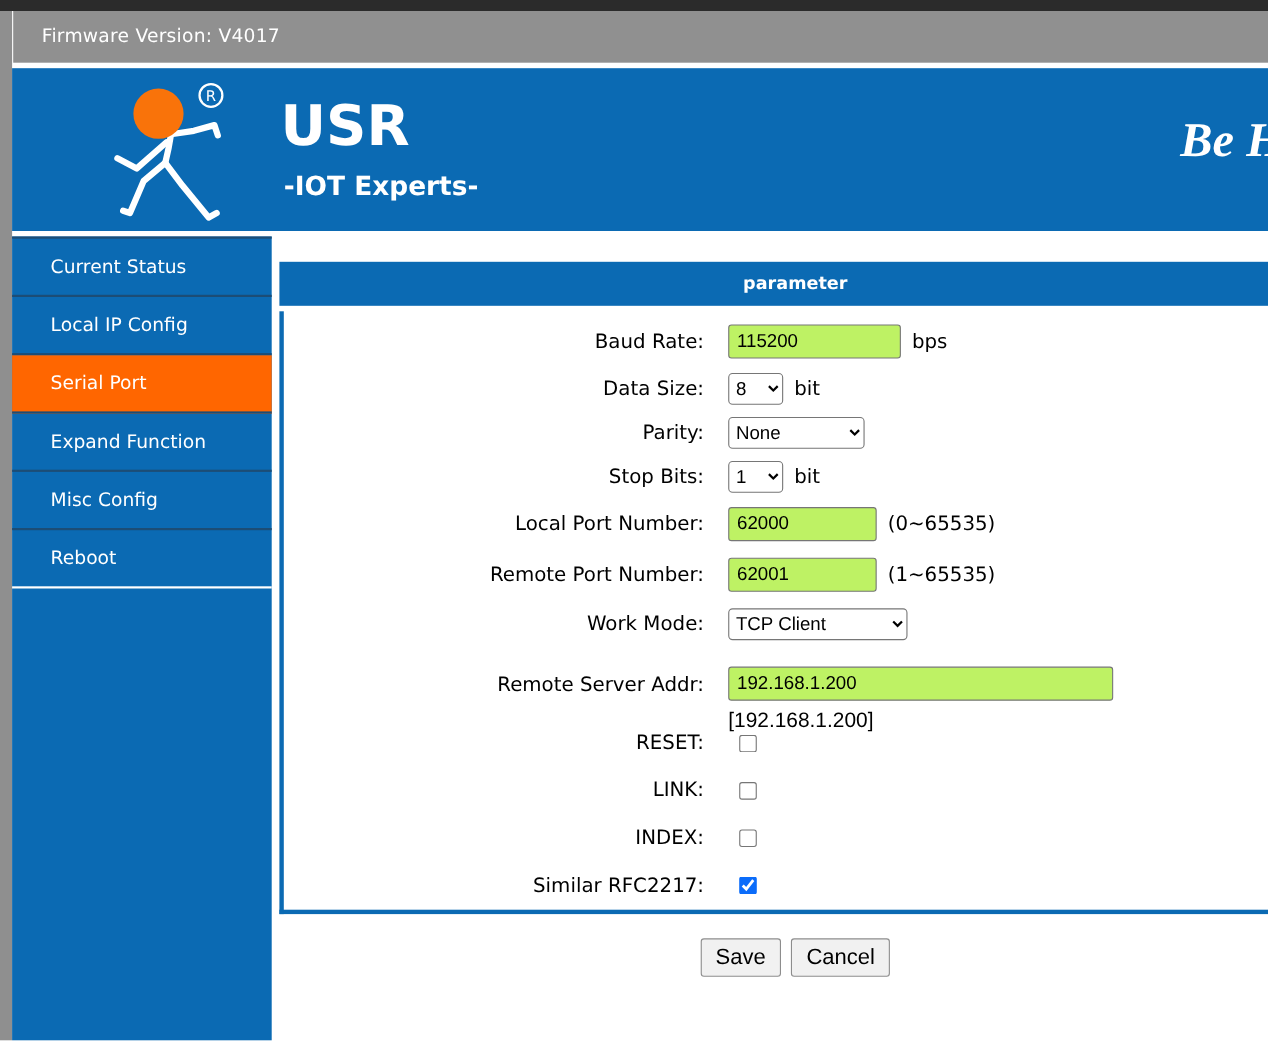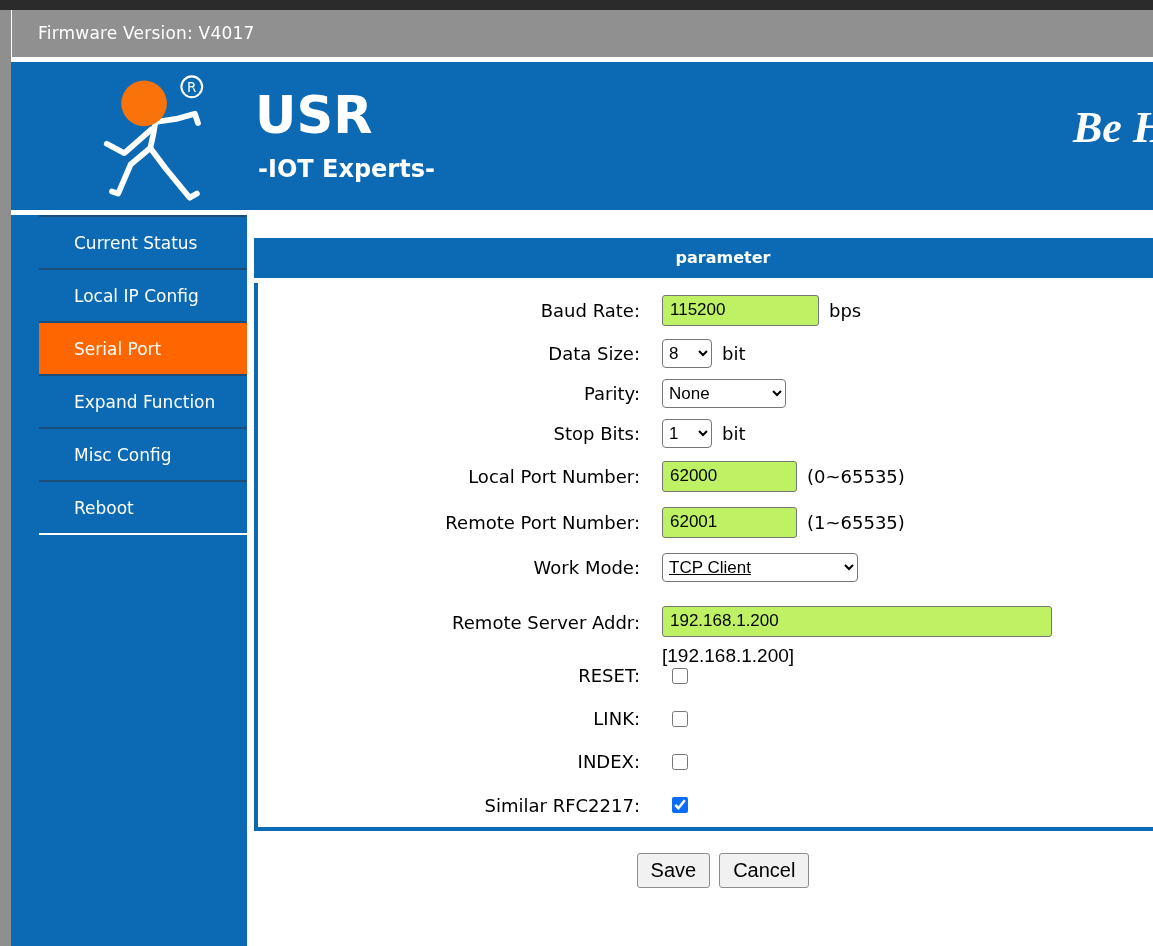--- a/index.html
+++ b/index.html
@@ -28,21 +28,21 @@
   .slogan{
     position:absolute; left:1062px; top:40px; color:#fff;
     font-family:"Liberation Serif", serif; font-style:italic; font-weight:bold;
     font-size:44px; white-space:nowrap;
   }
   
   .sidebar{position:absolute; left:11px; top:215px; width:236px; height:731px; background:#0b6ab3;}
   .menu-item{
     height:51px; border-bottom:2px solid #1c4d76;
     display:flex; align-items:center; padding-left:35px;
-    color:#ffffff; font-size:17px; cursor:pointer;margin-left:28px;
+    color:#ffffff; font-size:17px; cursor:pointer;
   }
   .menu-item:first-child{border-top:2px solid #1c4d76;}
   .menu-item:last-child{border-bottom-color:#ffffff;}
   .menu-item.active{background:#ff6600;}
   
   .main{position:absolute; left:254px; top:238px; width:938px;}
   .panel-title{
     height:40px; background:#0b6ab3; color:#ffffff;
     text-align:center; line-height:40px; font-size:16px; font-weight:bold;
   }
@@ -60,29 +60,29 @@
   }
   .ctrl{display:flex; align-items:center;}
   .ctrl-col{display:flex; flex-direction:column; justify-content:center;}
   input[type=text]{
     height:31px; box-sizing:border-box;
     border:1px solid #767676; border-radius:3px;
     font-size:17px; padding:0 7px; color:#000;
     font-family:"Liberation Sans", sans-serif;
     background:#bef264;
   }
-  .w-baud{width:157px;} .w-port{width:135px;} .w-addr{width:390px;margin-top:28px;}
+  .w-baud{width:157px;} .w-port{width:135px;} .w-addr{width:350px;margin-top:28px;}
   select{
     height:29px; box-sizing:border-box;
     border:1px solid #767676; border-radius:4px;
     background:#fff; color:#000;
     font-size:17px; font-family:"Liberation Sans", sans-serif;
     padding:0 2px;
   }
-  .w-sm{width:50px;} .w-parity{width:124px;} .w-work{width:196px;text-decoration:underline;}
+  .w-sm{width:50px;} .w-parity{width:124px;} .w-work{width:163px;}
   .suffix,.hint{font-size:18px; margin-left:10px; color:#000;}
   .note{font-size:19px; margin-top:8px; color:#000; font-family:"Liberation Sans", sans-serif;}
   input[type=checkbox]{
     width:16px; height:16px; margin:0 0 0 10px;
     accent-color:#0b6cfa;
   }
   
   .actions{width:938px; margin-top:22px; display:flex; justify-content:center; gap:9px;}
   .btn{
     height:35px; padding:2px 13px;

